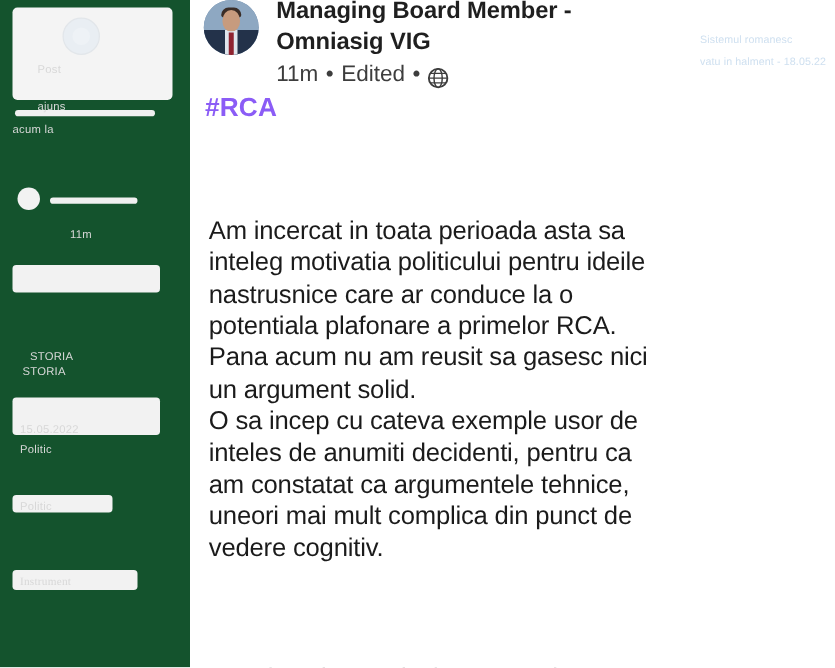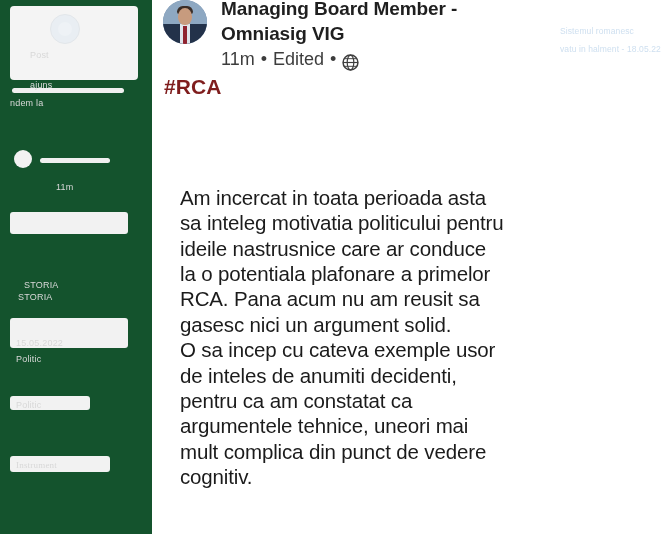--- a/index.html
+++ b/index.html
@@ -199,37 +199,37 @@
     position: relative;
     top: 2px;
   }
 
   .hashtag {
     position: absolute;
     left: 164px;
     top: 75px;
     font-size: 21px;
     font-weight: 700;
-    color: #7f1d1d;
+    color: #8b5cf6;
     letter-spacing: 0.1px;
   }
 
   .body-text {
     position: absolute;
     left: 164px;
     top: 118px;
     width: 358px;
     font-size: 20.5px;
     line-height: 25.4px;
     color: #1b1b1b;
     letter-spacing: -0.15px;
     white-space: pre-wrap;
     word-wrap: break-word;
   }
-  .para { margin: 16px; }
+  .para { margin: 3px; }
   .para + .para { margin-top: 25px; }
 
   
   .bottom-fade {
     position: absolute;
     left: 152px;
     bottom: 0;
     width: 400px;
     height: 10px;
     background: linear-gradient(to bottom, rgba(255,255,255,0), rgba(255,255,255,0.9));
@@ -242,21 +242,21 @@
 <div id="screen">
 
   <div class="left-col">
     <div class="lc-card" style="top:6px;height:74px;"></div>
     <div class="lc-avatar"></div>
     <div class="lc-badge"></div>
     <div class="lc-text" style="left:30px;top:50px;">Post</div>
 
     <div class="lc-line" style="top:88px;width:112px;"></div>
     <div class="lc-text" style="left:30px;top:80px;color:#dcdcdc;">ajuns</div>
-    <div class="lc-text" style="left:10px;top:98px;">ndem la</div>
+    <div class="lc-text" style="left:10px;top:98px;">acum la</div>
 
     <div class="lc-shape" style="left:14px;top:150px;width:18px;height:18px;border-radius:50%;"></div>
     <div class="lc-line" style="top:158px;left:40px;width:70px;"></div>
 
     <div class="lc-text" style="left:56px;top:182px;">11m</div>
 
     <div class="lc-shape" style="left:10px;top:212px;width:118px;height:22px;"></div>
     <div class="lc-text" style="left:24px;top:280px;">STORIA</div>
     <div class="lc-text" style="left:18px;top:292px;">STORIA</div>
 

